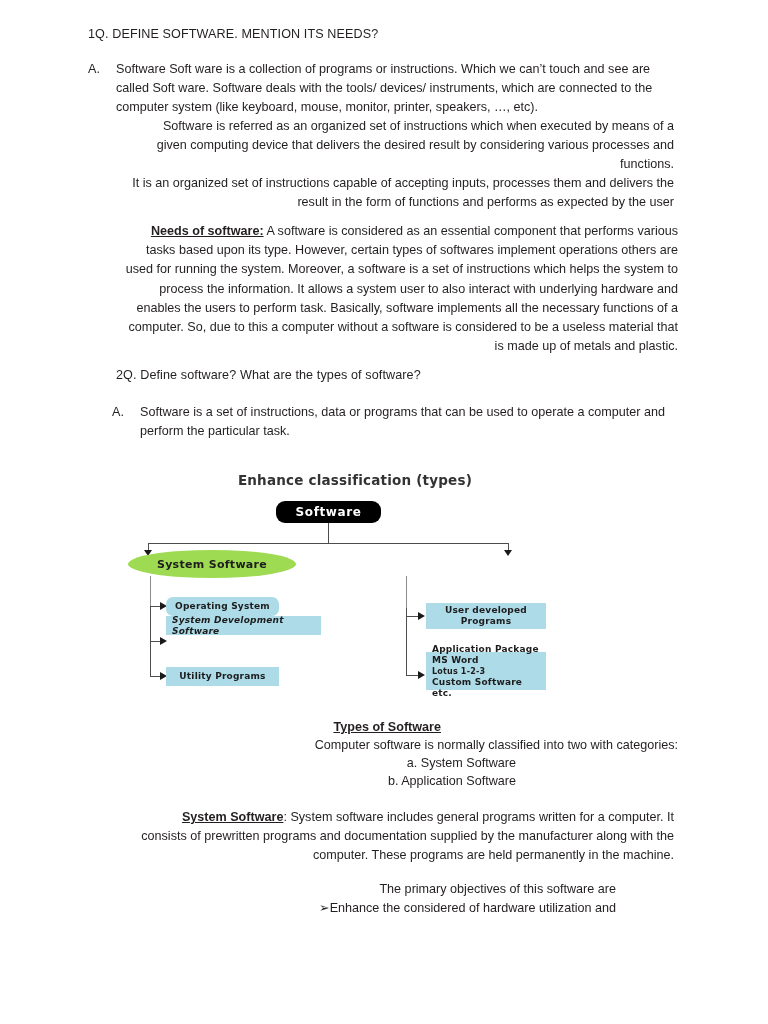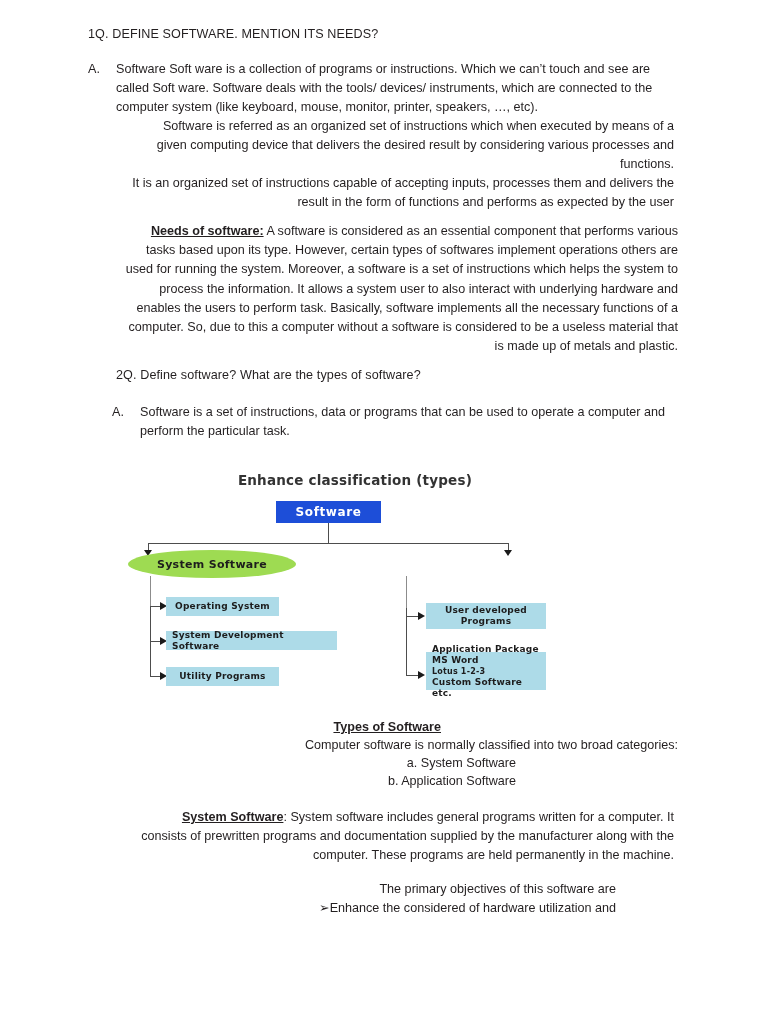--- a/index.html
+++ b/index.html
@@ -77,29 +77,30 @@
     font-weight: bold;
     color: #333333;
     letter-spacing: .2px;
   }
   .node-root {
     position: absolute;
     left: 156px;
     top: 29px;
     width: 105px;
     height: 22px;
-    background: #1d4ed8;
+    background: #000000;
     color: #ffffff;
     font-family: "DejaVu Sans", sans-serif;
     font-size: 12px;
     font-weight: bold;
     letter-spacing: .6px;
     display: flex;
     align-items: center;
     justify-content: center;
+    border-radius: 9px;
   }
   .ellipse {
     position: absolute;
     background: #9edb52;
     border-radius: 50%;
     display: flex;
     align-items: center;
     justify-content: center;
     font-family: "DejaVu Sans", sans-serif;
     font-size: 11px;
@@ -120,22 +121,22 @@
     color: #1d1d1d;
     letter-spacing: .2px;
     line-height: 11px;
     display: flex;
     align-items: center;
     box-sizing: border-box;
     padding: 3px 6px;
   }
   .leaf .lines { display: block; }
 
-  .leaf-os   { left: 46px;  top: 125px; width: 113px; height: 19px; justify-content: center; }
-  .leaf-sds  { left: 46px;  top: 159px; width: 171px; height: 19px; justify-content: center; }
+  .leaf-os   { left: 46px;  top: 125px; width: 113px; height: 19px; justify-content: center; border-radius: 7px; }
+  .leaf-sds  { left: 46px;  top: 144px; width: 155px; height: 19px; justify-content: center; font-style: italic; }
   .leaf-util { left: 46px;  top: 195px; width: 113px; height: 19px; justify-content: center; }
   .leaf-udp  { left: 306px; top: 131px; width: 120px; height: 26px; justify-content: center; text-align: center; }
   .leaf-ap   { left: 306px; top: 180px; width: 120px; height: 38px; justify-content: flex-start; }
 
   
   .ln { position: absolute; background: #4d4d4d; }
   .ln-v { width: 1px; }
   .ln-h { height: 1px; }
   .ln-gray { background: #8c8c8c; }
 
@@ -232,21 +233,21 @@
         <span style="display:block;">Application Package</span>
         <span style="display:block;">MS Word</span>
         <span style="display:block; font-size:8px;">Lotus 1-2-3</span>
         <span style="display:block;">Custom Software etc.</span>
       </span>
     </div>
   </div>
 
   <div class="para b u" style="left:116px; top:718px; width:300px; line-height:18px;">Types of Software</div>
 
-  <div class="para" style="left:116px; top:736px; width:562px; line-height:18px;">Computer software is normally classified into two broad categories:</div>
+  <div class="para" style="left:116px; top:736px; width:562px; line-height:18px;">Computer software is normally classified into two with categories:</div>
 
   <div class="para" style="left:116px; top:754px; width:400px; line-height:18px;">a. System Software</div>
 
   <div class="para" style="left:116px; top:808px; width:558px;">
     <span class="b u">System Software</span><span>: System software includes general programs written for a computer. It consists of prewritten programs and documentation supplied by the manufacturer along with the computer. These programs are held permanently in the machine.</span>
   </div>
 
   <div class="para" style="left:116px; top:772px; width:400px; line-height:18px;"> b. Application Software</div>
 
   <div class="para" style="left:116px; top:880px; width:500px;">The primary objectives of this software are</div>

